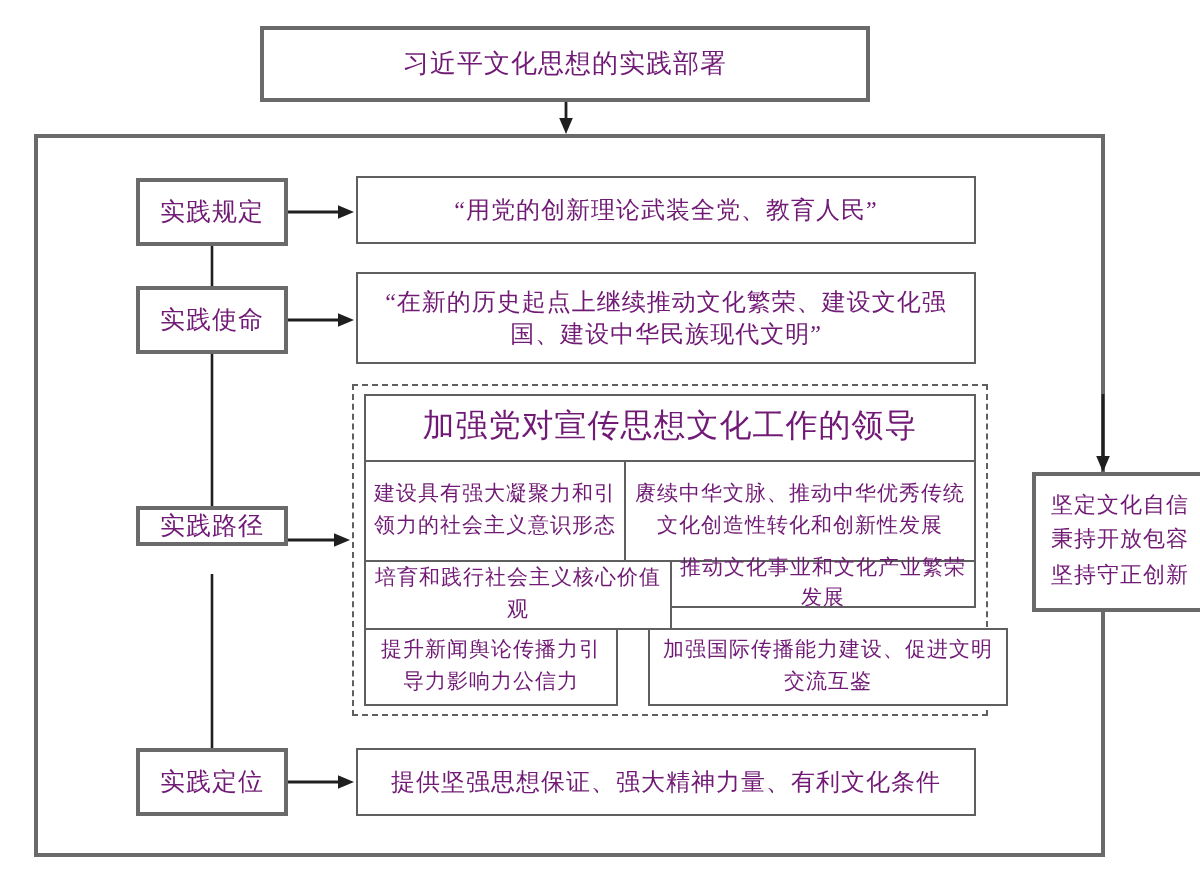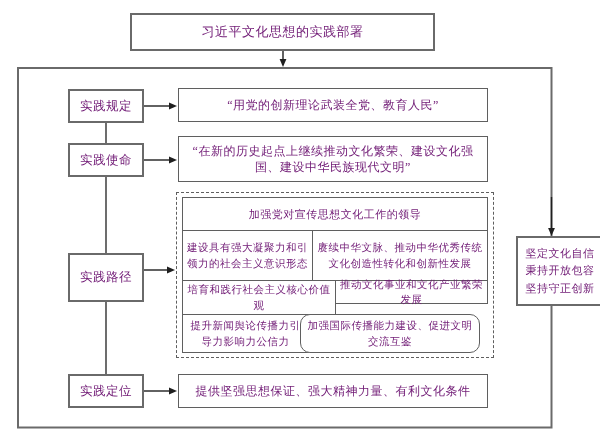--- a/index.html
+++ b/index.html
@@ -67,54 +67,54 @@
   <div class="box thick title layer3" style="left:130px;top:13px;width:305px;height:38px;">
     <span>习近平文化思想的实践部署</span>
   </div>
 
   <div class="box thick label layer3" style="left:68px;top:89px;width:76px;height:34px;">
     <span>实践规定</span>
   </div>
   <div class="box thick label layer3" style="left:68px;top:143px;width:76px;height:34px;">
     <span>实践使命</span>
   </div>
-  <div class="box thick label layer3" style="left:68px;top:253px;width:76px;height:49px;">
+  <div class="box thick label layer3" style="left:68px;top:253px;width:76px;height:20px;">
     <span>实践路径</span>
   </div>
   <div class="box thick label layer3" style="left:68px;top:374px;width:76px;height:34px;">
     <span>实践定位</span>
   </div>
 
   <div class="box content layer3" style="left:178px;top:88px;width:310px;height:34px;">
     <span>“用党的创新理论武装全党、教育人民”</span>
   </div>
   <div class="box content layer3" style="left:178px;top:136px;width:310px;height:46px;">
     <span>“在新的历史起点上继续推动文化繁荣、建设文化强国、建设中华民族现代文明”</span>
   </div>
 
   <div class="dashed layer2" style="left:176px;top:192px;width:318px;height:166px;"></div>
-  <div class="box content layer3" style="left:182px;top:197px;width:306px;height:34px;font-size:11px;">
+  <div class="box content layer3" style="left:182px;top:197px;width:306px;height:34px;font-size:16px;">
     <span>加强党对宣传思想文化工作的领导</span>
   </div>
   <div class="box cell layer3" style="left:312px;top:230px;width:176px;height:51px;">
     <span>赓续中华文脉、推动中华优秀传统文化创造性转化和创新性发展</span>
   </div>
   <div class="box cell layer3" style="left:182px;top:230px;width:131px;height:51px;">
     <span>建设具有强大凝聚力和引领力的社会主义意识形态</span>
   </div>
   <div class="box cell layer3" style="left:182px;top:280px;width:154px;height:35px;">
     <span>培育和践行社会主义核心价值观</span>
   </div>
   <div class="box cell layer3" style="left:335px;top:280px;width:153px;height:24px;justify-content:center;">
     <span>推动文化事业和文化产业繁荣发展</span>
   </div>
   <div class="box cell layer3" style="left:182px;top:314px;width:127px;height:39px;">
     <span>提升新闻舆论传播力引导力影响力公信力</span>
   </div>
-  <div class="box cell layer3" style="left:300px;top:314px;width:180px;height:39px;border-radius:10px;">
+  <div class="box cell layer3" style="left:324px;top:314px;width:180px;height:39px;">
     <span>加强国际传播能力建设、促进文明交流互鉴</span>
   </div>
 
   <div class="box content layer3" style="left:178px;top:374px;width:310px;height:34px;">
     <span>提供坚强思想保证、强大精神力量、有利文化条件</span>
   </div>
 
   <div class="box thick layer3 prewrap" style="left:516px;top:236px;width:88px;height:70px;font-size:11px;line-height:1.55;">
     <span class="prewrap">坚定文化自信
 秉持开放包容

